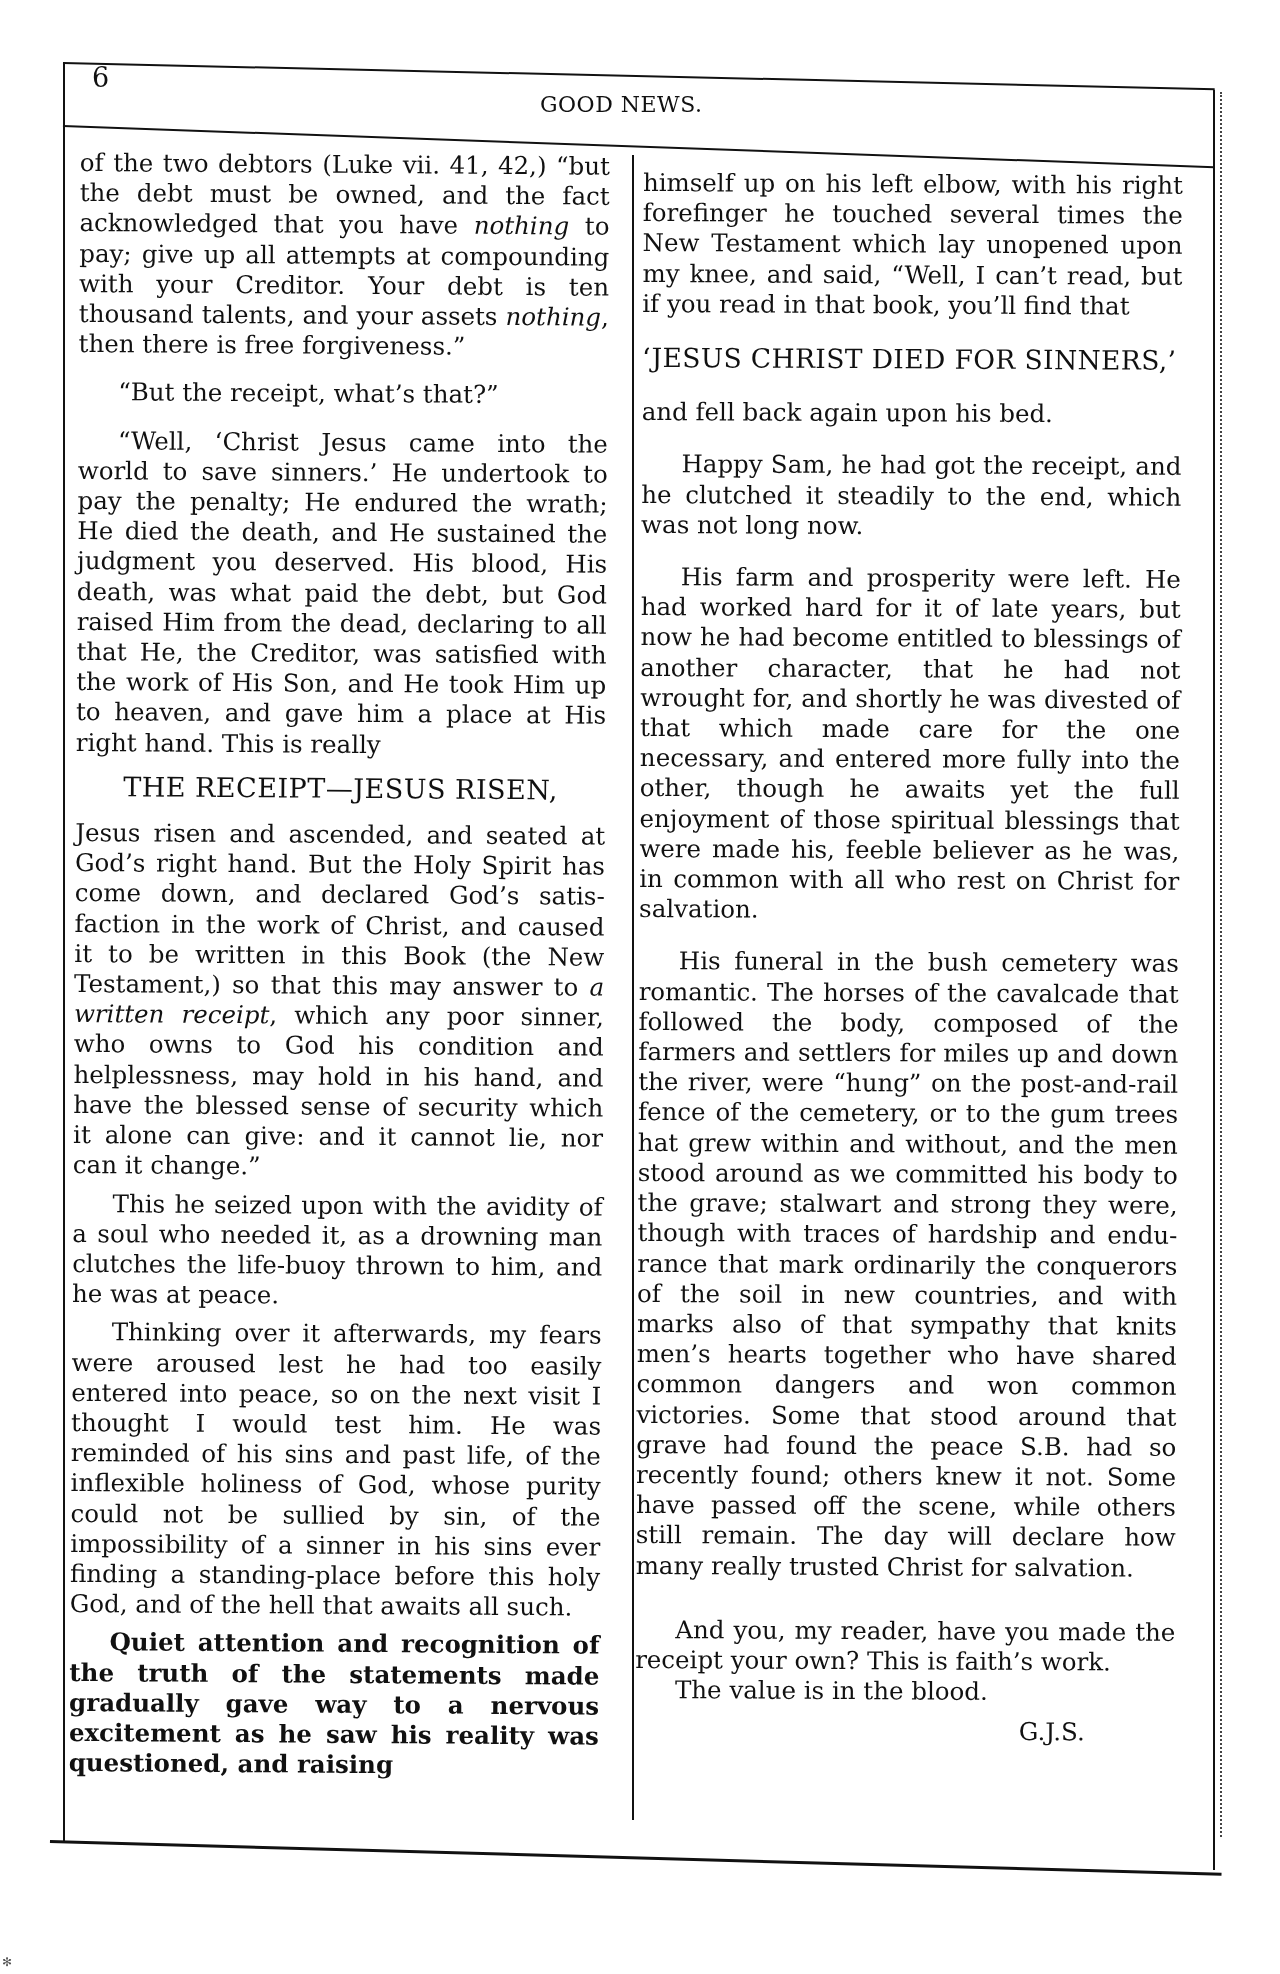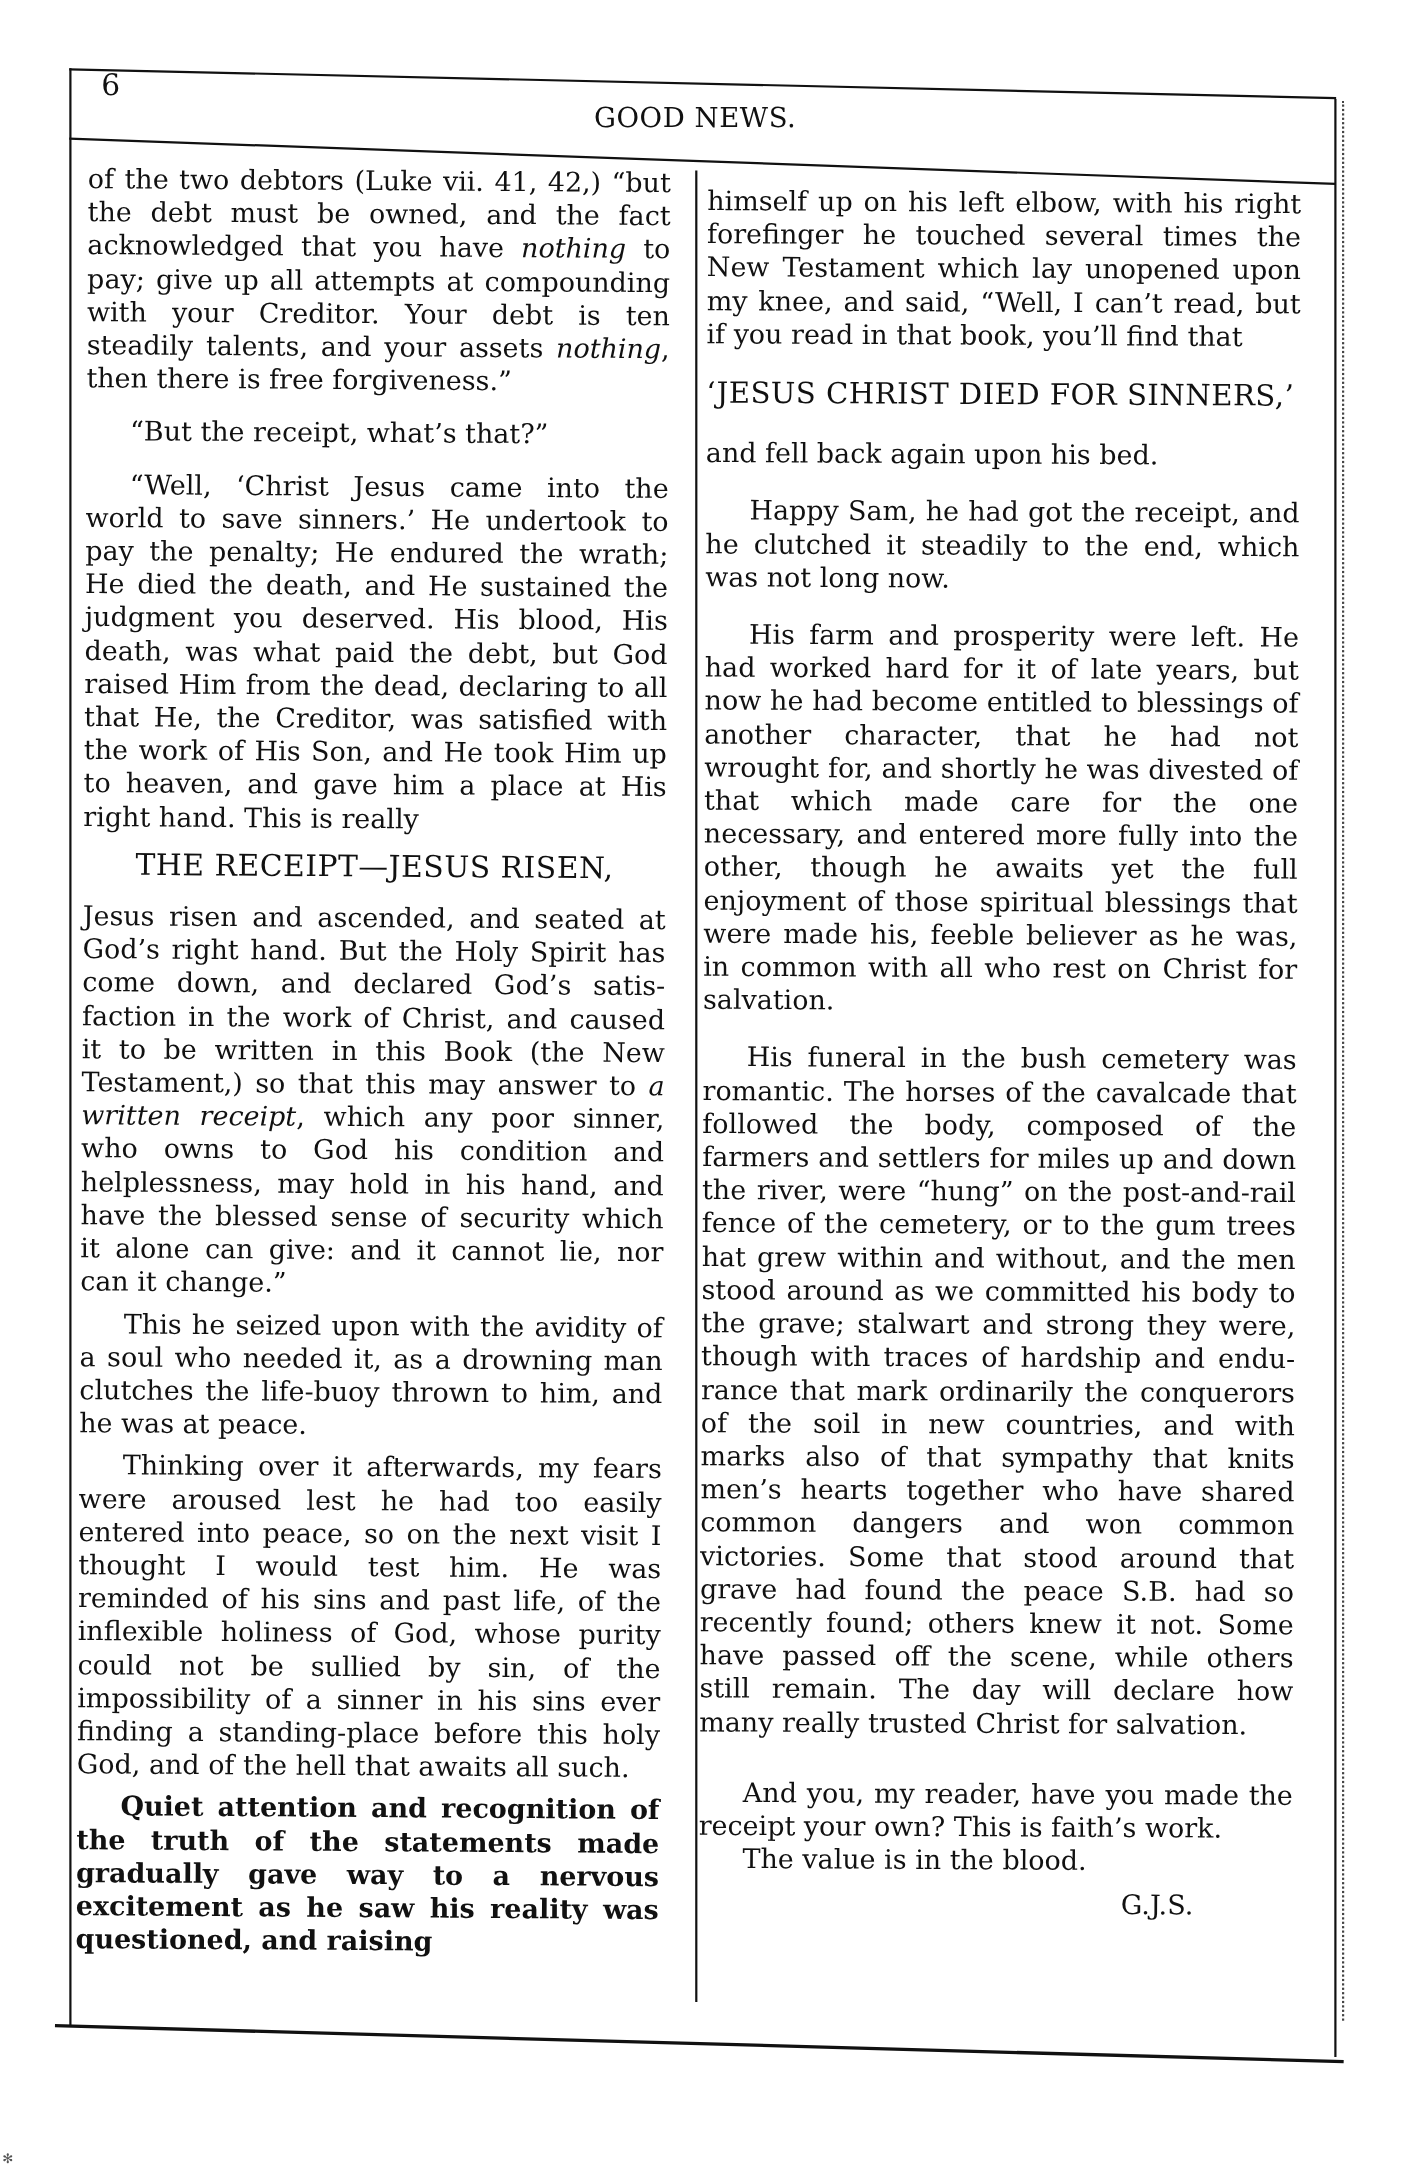--- a/index.html
+++ b/index.html
@@ -2,21 +2,21 @@
 <html><head>
 <meta charset="utf-8">
 <style>
   html, body { margin: 0; padding: 0; background: #ffffff; }
   body { width: 1280px; height: 1974px; position: relative; overflow: hidden;
          font-family: "DejaVu Serif", "Liberation Serif", serif; color: #111; }
   .page { position: absolute; left: 0; top: 0; width: 1280px; height: 1974px; }
   .rule { position: absolute; background: #111; transform-origin: 0 0; }
   .vrule { position: absolute; background: #111; width: 2px; }
   .pagenum { position: absolute; left: 92px; top: 62px; font-size: 27px; }
-  .running-head { position: absolute; left: 540px; top: 92px; font-size: 25px; letter-spacing: 0.5px; }
+  .running-head { position: absolute; left: 540px; top: 92px; font-size: 22px; letter-spacing: 0.5px; }
   .col { position: absolute; font-size: 24.5px; line-height: 30.2px; text-align: justify;
          hyphens: manual; }
   .col-left { left: 80px; top: 148px; width: 530px; transform: rotate(0.4deg); transform-origin: 0 0; }
   .col-right { left: 643px; top: 168px; width: 540px; transform: rotate(0.3deg); transform-origin: 0 0; }
   .col p { margin: 0 0 8px 0; }
   .col p.indent { text-indent: 40px; }
   .col p.noindent { text-indent: 0; }
   .heading { text-align: center; font-size: 27px; letter-spacing: 0.5px; margin: 14px 0 16px 0 !important; }
   .right-heading { font-size: 26.5px; letter-spacing: 0.4px; margin: 24px 0 24px 0 !important; text-align: left; }
   .gap { margin-top: 22px !important; }
@@ -36,21 +36,21 @@
   <div class="rule" style="left:50px; top:1840px; width:1172px; height:3px; transform: rotate(1.6deg);"></div>
   <div class="vrule" style="left:63px; top:62px; height:1780px;"></div>
   <div class="vrule" style="left:632px; top:155px; height:1665px;"></div>
   <div class="vrule" style="left:1213px; top:90px; height:1780px;"></div>
   <div class="dotted-edge"></div>
 
   <div class="pagenum">6</div>
   <div class="running-head">GOOD NEWS.</div>
 
   <div class="col col-left">
-    <p class="noindent"><span>of the two debtors (Luke vii. 41, 42,) “but the debt must be owned, and the fact acknowledged that you have </span><em>nothing</em><span> to pay; give up all attempts at compounding with your Creditor. Your debt is ten steadily talents, and your assets </span><em>nothing</em><span>, then there is free forgiveness.”</span></p>
+    <p class="noindent"><span>of the two debtors (Luke vii. 41, 42,) “but the debt must be owned, and the fact acknowledged that you have </span><em>nothing</em><span> to pay; give up all attempts at compounding with your Creditor. Your debt is ten thousand talents, and your assets </span><em>nothing</em><span>, then there is free forgiveness.”</span></p>
     <p class="indent" style="margin-top:18px;">“But the receipt, what’s that?”</p>
     <p class="indent" style="margin-top:18px;">“Well, ‘Christ Jesus came into the world to save sinners.’ He undertook to pay the penalty; He endured the wrath; He died the death, and He sustained the judgment you deserved. His blood, His death, was what paid the debt, but God raised Him from the dead, declaring to all that He, the Creditor, was satisfied with the work of His Son, and He took Him up to heaven, and gave him a place at His right hand. This is really</p>
     <p class="heading">THE RECEIPT—JESUS RISEN,</p>
     <p class="noindent"><span>Jesus risen and ascended, and seated at God’s right hand. But the Holy Spirit has come down, and declared God’s satis­faction in the work of Christ, and caused it to be written in this Book (the New Testament,) so that this may answer to </span><em>a written receipt</em><span>, which any poor sinner, who owns to God his condition and helplessness, may hold in his hand, and have the blessed sense of security which it alone can give: and it cannot lie, nor can it change.”</span></p>
     <p class="indent">This he seized upon with the avidity of a soul who needed it, as a drowning man clutches the life-buoy thrown to him, and he was at peace.</p>
     <p class="indent">Thinking over it afterwards, my fears were aroused lest he had too easily entered into peace, so on the next visit I thought I would test him. He was reminded of his sins and past life, of the inflexible holiness of God, whose purity could not be sullied by sin, of the impossibility of a sinner in his sins ever finding a standing-place before this holy God, and of the hell that awaits all such.</p>
     <p class="indent" style="font-weight:bold;">Quiet attention and recognition of the truth of the statements made gradually gave way to a nervous excitement as he saw his reality was questioned, and raising</p>
   </div>
 
   <div class="col col-right">

